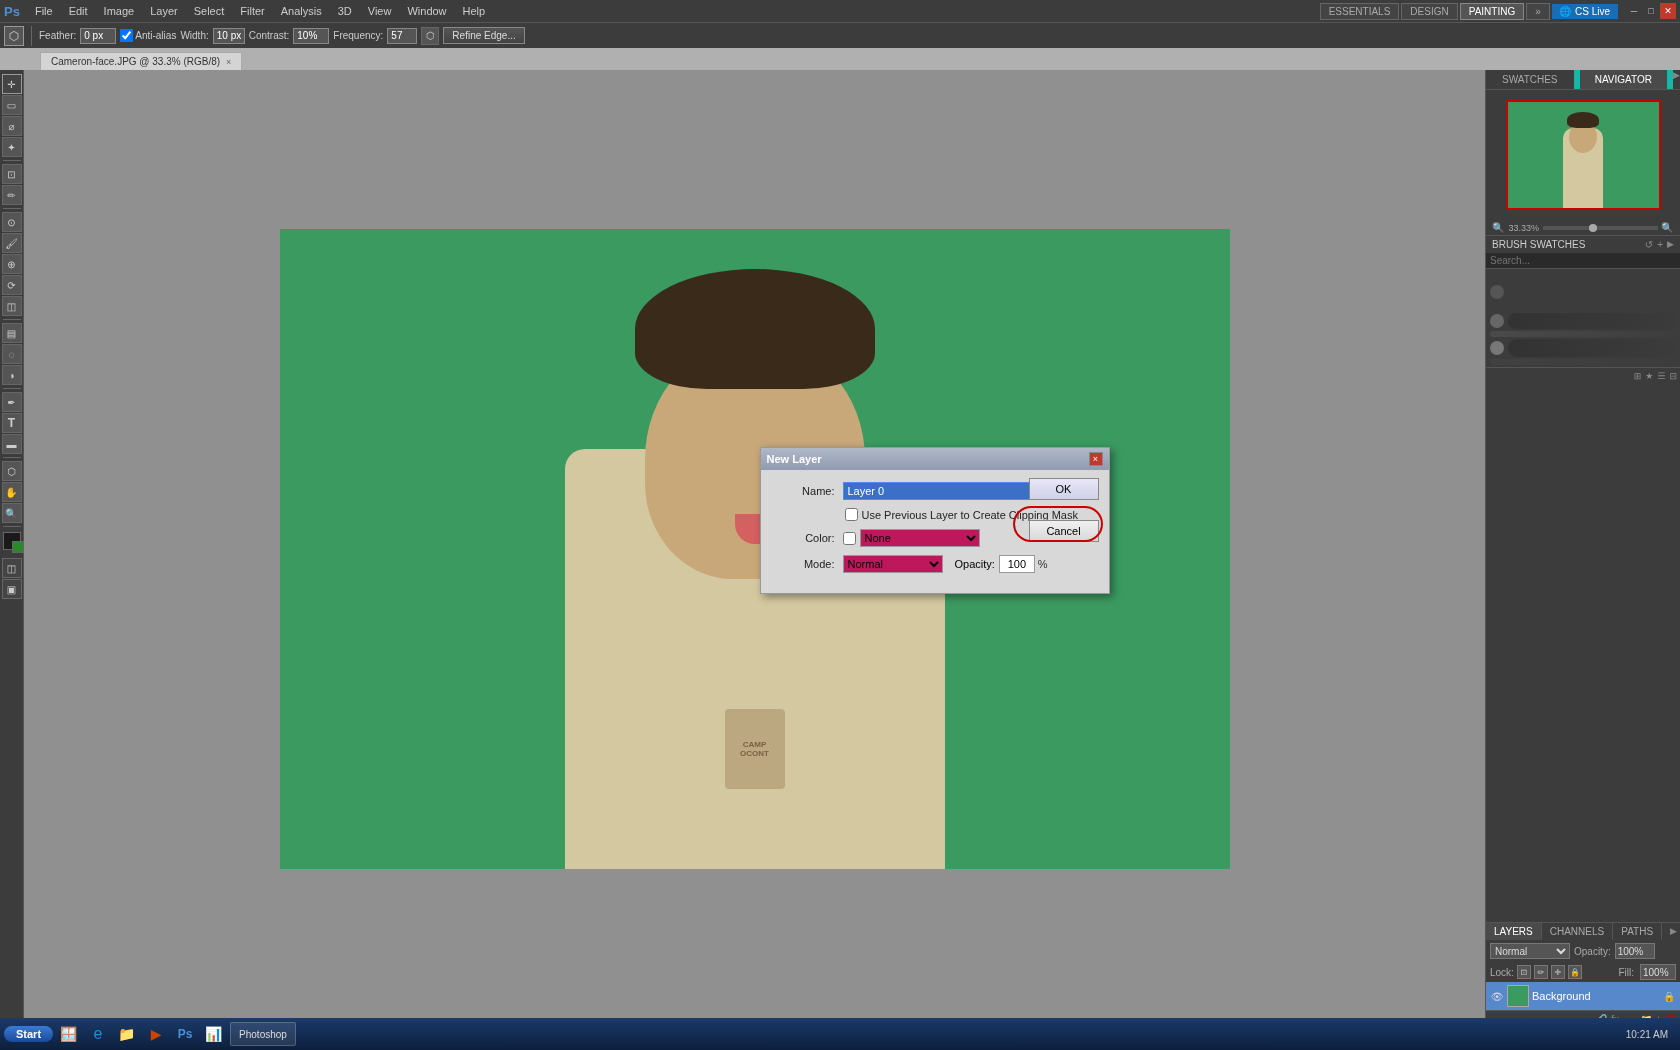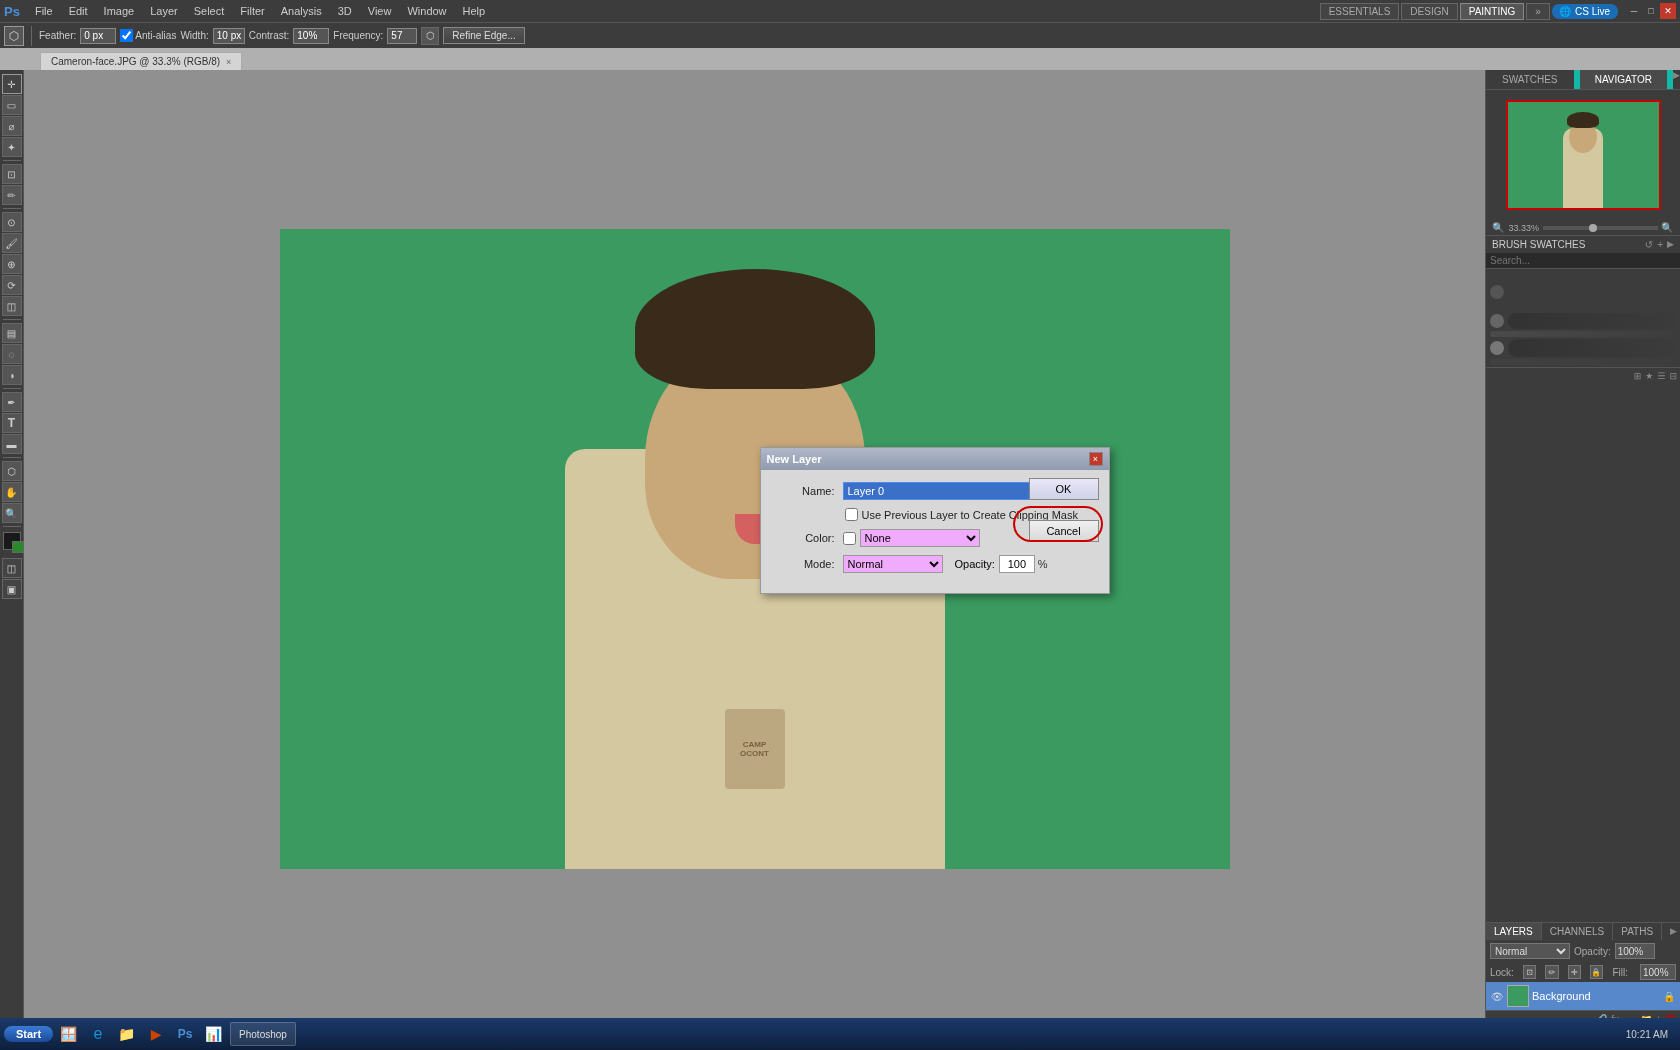--- a/index.html
+++ b/index.html
@@ -6,21 +6,21 @@
     body { width: 1680px; height: 1050px; background: #c0c0c0; font-family: 'Arial', sans-serif; font-size: 11px; overflow: hidden; position: relative; }
 
     
     #menu-bar { background: #3c3c3c; height: 22px; display: flex; align-items: center; padding: 0 4px; gap: 2px; }
     #menu-bar .ps-logo { color: #4a90d9; font-weight: bold; font-size: 13px; margin-right: 6px; }
     #menu-bar .menu-item { color: #ccc; padding: 2px 7px; font-size: 11px; cursor: pointer; }
     #menu-bar .spacer { flex: 1; }
     #menu-bar .workspace-btns { display: flex; gap: 2px; }
     #menu-bar .ws-btn { color: #aaa; font-size: 10px; padding: 2px 8px; border: 1px solid #666; background: #444; cursor: pointer; }
     #menu-bar .ws-btn.active { color: #fff; background: #555; border-color: #888; }
-    #menu-bar .cs-live { background: #1a6db5; color: #fff; padding: 2px 8px; font-size: 10px; cursor: pointer; border-radius: 7px; }
+    #menu-bar .cs-live { background: #1a6db5; color: #fff; padding: 2px 8px; font-size: 10px; cursor: pointer; }
     #menu-bar .win-controls { display: flex; gap: 1px; margin-left: 6px; }
     #menu-bar .win-btn { width: 16px; height: 16px; display: flex; align-items: center; justify-content: center; font-size: 9px; cursor: pointer; color: #ccc; }
     #menu-bar .win-btn.close { background: #c0392b; color: #fff; }
 
     
     #toolbar { background: #3c3c3c; height: 26px; display: flex; align-items: center; padding: 0 4px; gap: 4px; border-top: 1px solid #555; }
     #toolbar .tool-group { display: flex; align-items: center; gap: 4px; }
     #toolbar label { color: #ccc; font-size: 10px; }
     #toolbar input[type=text] { background: #555; border: 1px solid #888; color: #fff; font-size: 10px; padding: 1px 3px; width: 40px; height: 16px; }
     #toolbar .checkbox-area { display: flex; align-items: center; gap: 2px; color: #ccc; font-size: 10px; }
@@ -51,21 +51,21 @@
     #dialog-titlebar { background: linear-gradient(#b0b8c8, #909bb0); height: 22px; display: flex; align-items: center; justify-content: space-between; padding: 0 6px; }
     #dialog-titlebar .title { font-size: 11px; color: #fff; font-weight: bold; }
     #dialog-titlebar .close-btn { width: 14px; height: 14px; background: #c0392b; border: 1px solid #888; display: flex; align-items: center; justify-content: center; font-size: 9px; color: #fff; cursor: pointer; }
     #dialog-body { padding: 12px 14px; background: #d8d8d8; }
     .dialog-row { display: flex; align-items: center; margin-bottom: 8px; }
     .dialog-label { font-size: 11px; color: #222; min-width: 60px; text-align: right; margin-right: 8px; }
     .dialog-input { background: #3a70c8; border: 1px solid #5588ee; color: #fff; font-size: 11px; padding: 2px 4px; flex: 1; height: 18px; }
     .dialog-checkbox-row { display: flex; align-items: center; margin-bottom: 8px; padding-left: 70px; }
     .dialog-checkbox { margin-right: 4px; }
     .dialog-check-label { font-size: 11px; color: #222; }
-    .dialog-select { font-size: 11px; height: 18px; border: 1px solid #999; background: #f0abfc; }
+    .dialog-select { font-size: 11px; height: 18px; border: 1px solid #999; background: #be185d; }
     .dialog-number { width: 36px; font-size: 11px; height: 18px; border: 1px solid #999; background: #fff; text-align: center; }
     .dialog-unit { font-size: 11px; color: #333; margin-left: 3px; }
     #dialog-buttons { display: flex; flex-direction: column; gap: 20px; position: absolute; right: 14px; top: 34px; }
     .dialog-btn { width: 70px; height: 22px; font-size: 11px; cursor: pointer; border: 1px solid #888; background: linear-gradient(#f0f0f0, #d8d8d8); display: flex; align-items: center; justify-content: center; }
     .dialog-btn.ok { background: linear-gradient(#e8e8f8, #d0d0e8); }
 
     
     #ok-circle { position: absolute; top: 28px; right: -4px; width: 90px; height: 36px; border: 2.5px solid #cc0000; border-radius: 18px; pointer-events: none; z-index: 200; }
 
     
@@ -92,21 +92,21 @@
     .brush-stroke.small { height: 6px; }
 
     
     #layers-panel { border-top: 1px solid #555; }
     #layers-tabs { display: flex; background: #3c3c3c; }
     .layers-tab { padding: 3px 8px; font-size: 10px; color: #aaa; cursor: pointer; border-right: 1px solid #555; }
     .layers-tab.active { color: #fff; background: #4a4a4a; }
     #layers-controls { padding: 3px 4px; display: flex; align-items: center; gap: 4px; }
     .layers-control-select { font-size: 10px; height: 16px; background: #555; border: 1px solid #777; color: #ddd; width: 80px; }
     .layers-control-text { font-size: 10px; color: #aaa; }
-    #layers-lock-row { padding: 2px 4px; display: flex; align-items: center; gap: 9px; }
+    #layers-lock-row { padding: 2px 4px; display: flex; align-items: center; gap: 3px; }
     .lock-label { font-size: 10px; color: #aaa; }
     .lock-icon { width: 14px; height: 14px; background: #555; border: 1px solid #777; display: flex; align-items: center; justify-content: center; font-size: 8px; color: #ccc; cursor: pointer; }
     .fill-label { font-size: 10px; color: #aaa; margin-left: auto; }
     .layer-item { display: flex; align-items: center; padding: 2px 4px; background: #5888cc; height: 28px; }
     .layer-eye { width: 14px; height: 14px; display: flex; align-items: center; justify-content: center; font-size: 10px; color: #ddd; cursor: pointer; }
     .layer-thumb { width: 22px; height: 22px; background: #3a8a5c; margin: 0 3px; border: 1px solid #aaa; }
     .layer-name { font-size: 11px; color: #fff; flex: 1; }
     .layer-lock-icon { font-size: 10px; color: #ddd; }
 
     

